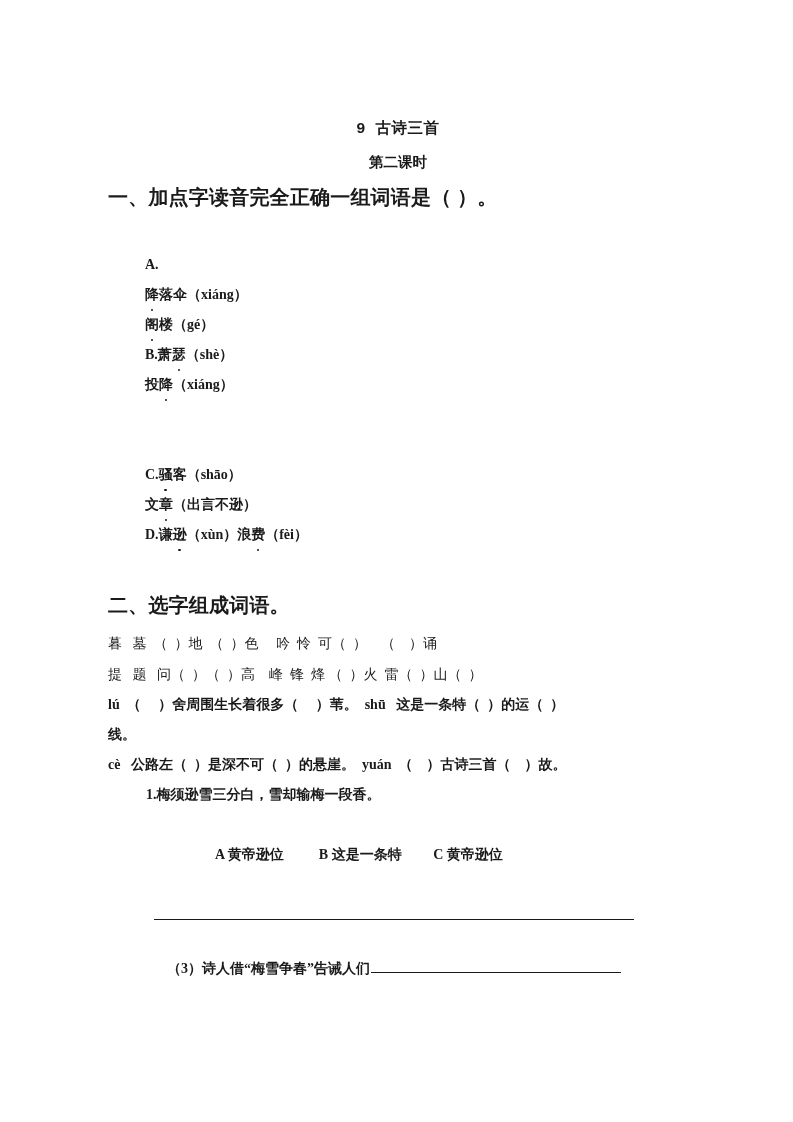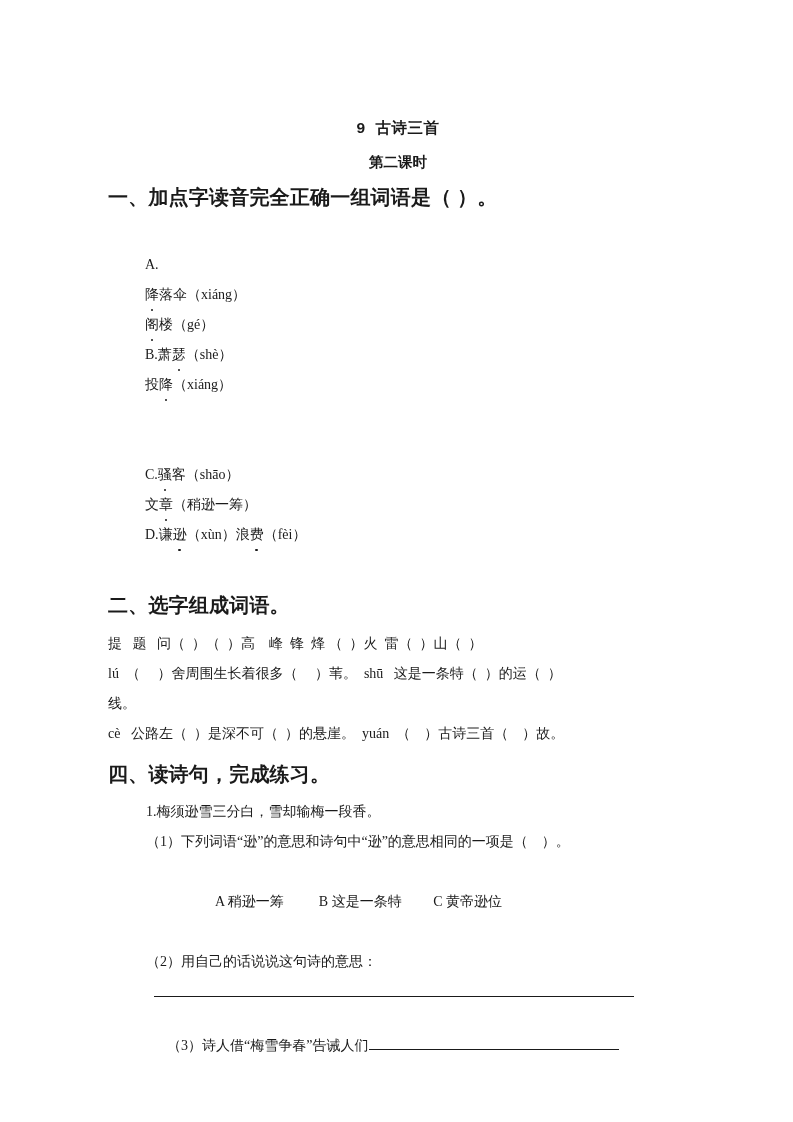--- a/index.html
+++ b/index.html
@@ -53,20 +53,21 @@
     font-family: "Liberation Sans", "DejaVu Sans", sans-serif;
     letter-spacing: 0.2px;
   }
 
   
   .line {
     font-size: 14px;
     line-height: 30px;
     white-space: pre-wrap;
     margin: 0;
+    font-weight: bold;
   }
   .indent1 { padding-left: 16px; }
   .indent2 { padding-left: 38px; }
   .indent3 { padding-left: 86px; }
 
   
   .dotted {
     position: relative;
     display: inline-block;
   }
@@ -124,40 +125,38 @@
     <div class="line indent1">
       <span>A.</span>&nbsp;
       <span class="dotted">降</span><span>落伞（xiáng）</span>&nbsp;
       <span class="dotted">阁</span><span>楼（gé）</span>&nbsp;&nbsp;&nbsp;
       <span>B.</span><span>萧</span><span class="dotted">瑟</span><span>（shè）</span>&nbsp;
       <span>投</span><span class="dotted">降</span><span>（xiáng）</span>
     </div>
 
     <div class="line indent1">
       <span>C.</span><span class="dotted">骚</span><span>客（shāo）</span>&nbsp;
-      <span>文</span><span class="dotted">章</span><span>（稍逊一筹）</span>&nbsp;&nbsp;&nbsp;
+      <span>文</span><span class="dotted">章</span><span>（出言不逊）</span>&nbsp;&nbsp;&nbsp;
       <span>D.</span><span>谦</span><span class="dotted">逊</span><span>（xùn）</span><span>浪</span><span class="dotted">费</span><span>（fèi）</span>
     </div>
 
     <div class="section-head">二、选字组成词语。</div>
+    <div class="spread">暮   墓  （  ）地  （  ）色     吟  怜  可（  ）    （    ）诵</div>
     <div class="spread">提   题   问（  ）（  ）高    峰  锋  烽 （  ）火  雷（  ）山（  ）</div>
 
     <div class="line">lú  （     ）舍周围生长着很多（     ）苇。  shū   这是一条特（  ）的运（  ）</div>
     <div class="line">线。</div>
     <div class="line">cè   公路左（  ）是深不可（  ）的悬崖。  yuán  （    ）古诗三首（    ）故。</div>
 
-    <div class="section-head">四、读诗句，完成练习。</div>
 
     <div class="line indent2">1.梅须逊雪三分白，雪却输梅一段香。</div>
-    <div class="line indent2">（1）下列词语“逊”的意思和诗句中“逊”的意思相同的一项是（    ）。</div>
     <div class="line indent3">
-      <span>A 稍逊一筹</span>&nbsp;&nbsp;&nbsp;&nbsp;&nbsp;&nbsp;&nbsp;&nbsp;&nbsp;&nbsp;<span>B 这是一条特</span>&nbsp;&nbsp;&nbsp;&nbsp;&nbsp;&nbsp;&nbsp;&nbsp;&nbsp;<span>C 黄帝逊位</span>
+      <span>A 黄帝逊位</span>&nbsp;&nbsp;&nbsp;&nbsp;&nbsp;&nbsp;&nbsp;&nbsp;&nbsp;&nbsp;<span>B 这是一条特</span>&nbsp;&nbsp;&nbsp;&nbsp;&nbsp;&nbsp;&nbsp;&nbsp;&nbsp;<span>C 黄帝逊位</span>
     </div>
 
-    <div class="line indent2">（2）用自己的话说说这句诗的意思：</div>
     <div class="rule rule-main"></div>
 
     <div class="line indent2" style="margin-top:4px;">
       <span>（3）诗人借“梅雪争春”告诫人们</span><span class="blank b-tail"></span>
     </div>
 
   </div>
 </div>
 
 </body></html>

